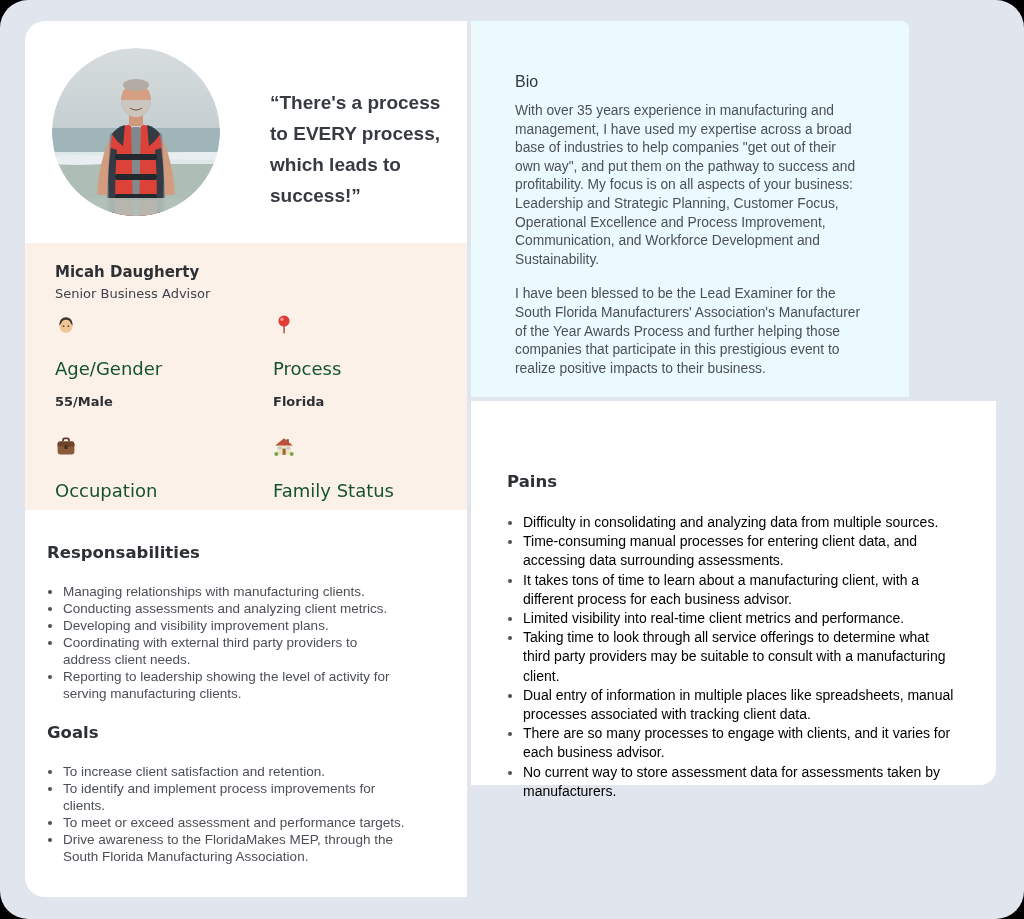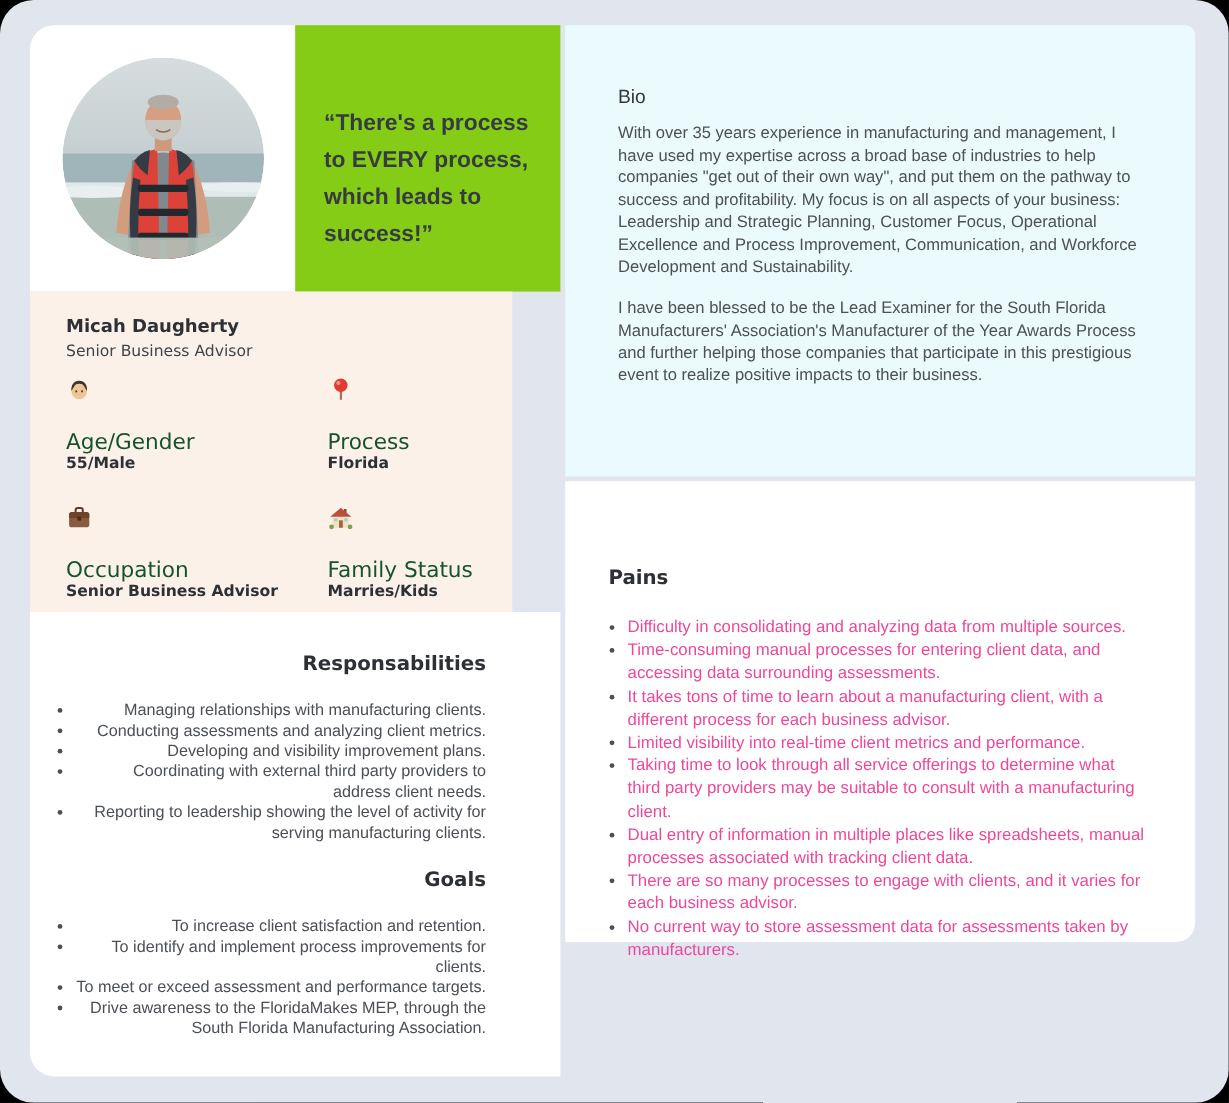--- a/index.html
+++ b/index.html
@@ -15,73 +15,72 @@
   .photo-card {
     left:25px; top:21px; width:221px; height:222px;
     background:#ffffff; border-radius:20px 0 0 0;
     display:flex; align-items:center; justify-content:center;
   }
   .photo-circle { width:168px; height:168px; border-radius:50%; overflow:hidden; display:block; }
 
   
   .quote-card {
     left:246px; top:21px; width:221px; height:222px;
-    background:#84cc16; padding:66px 8px 0 24px;
+    background:#ffffff; padding:66px 8px 0 24px;
   }
   .quote-text {
     font-family:"Liberation Sans", sans-serif;
     font-weight:700; font-size:19px; line-height:31px; color:#363b42;
   }
 
   
   .details-card {
-    left:25px; top:243px; width:402px; height:267px;
+    left:25px; top:243px; width:442px; height:267px;
     background:#fcf1e8; padding:19px 24px 0 30px;
     font-family:"DejaVu Sans", sans-serif;
   }
   .persona-name { font-size:15px; line-height:20px; font-weight:700; color:#2d3136; }
   .persona-title { font-size:13px; line-height:17px; color:#3f434a; margin-top:3px; }
   .fields { margin-top:12px; display:grid; grid-template-columns:218px 1fr; row-gap:26px; }
   .field .icon { width:22px; height:22px; }
   .field .label { margin-top:20px; font-size:18px; line-height:17px; color:#14532d; }
-  .field .value { margin-top:1px; font-size:13px; line-height:17px; font-weight:700; color:#2d3136; }
+  .field .value { margin-top:16px; font-size:13px; line-height:17px; font-weight:700; color:#2d3136; }
 
   
   .left-card {
     left:25px; top:510px; width:442px; height:387px;
     background:#ffffff; border-radius:0 0 0 20px;
     padding:32px 62px 0 22px;
-    text-align:right;
   }
   .section-heading {
     font-family:"DejaVu Sans", sans-serif;
     font-size:16.5px; line-height:22px; font-weight:700; color:#2d3136; margin:0;
   }
   .left-card ul { margin:19px 0 0; padding:0 0 0 16px; font-size:13.5px; line-height:17px; color:#4b4f56; }
   .left-card ul li::marker { color:#4b4f56; }
   .goals-heading { margin-top:20px; }
 
   
   .bio-card {
-    left:471px; top:21px; width:525px; height:376px;
+    left:471px; top:21px; width:438px; height:376px;
     background:#eafafd; border-radius:0 8px 0 0;
     padding:50px 45px 0 44px;
   }
   .bio-heading { font-size:16px; line-height:22px; font-weight:500; color:#33363b; margin:0;
     font-family:"Liberation Sans", sans-serif; }
   .bio-card p { margin:9px 0 0; font-size:13.8px; line-height:18.6px; color:#4c5057; }
   .bio-card p + p { margin-top:16px; }
 
   
   .pains-card {
     left:471px; top:401px; width:525px; height:384px;
     background:#ffffff; border-radius:0 0 16px 0;
     padding:70px 40px 0 36px;
   }
-  .pains-card ul { margin:20px 0 0; padding:0 0 0 16px; font-size:14px; line-height:19.2px; color:#ec4899; }
+  .pains-card ul { margin:20px 0 0; padding:0 0 0 16px; font-size:14px; line-height:19.2px; color:#000000; }
   .pains-card ul li::marker { color:#4b4f56; }
 </style>
 </head>
 <body>
 
 <div class="frame">
 
   <div class="card photo-card">
     <svg class="photo-circle" viewBox="0 0 168 168" width="168" height="168" role="img">
       <defs>

